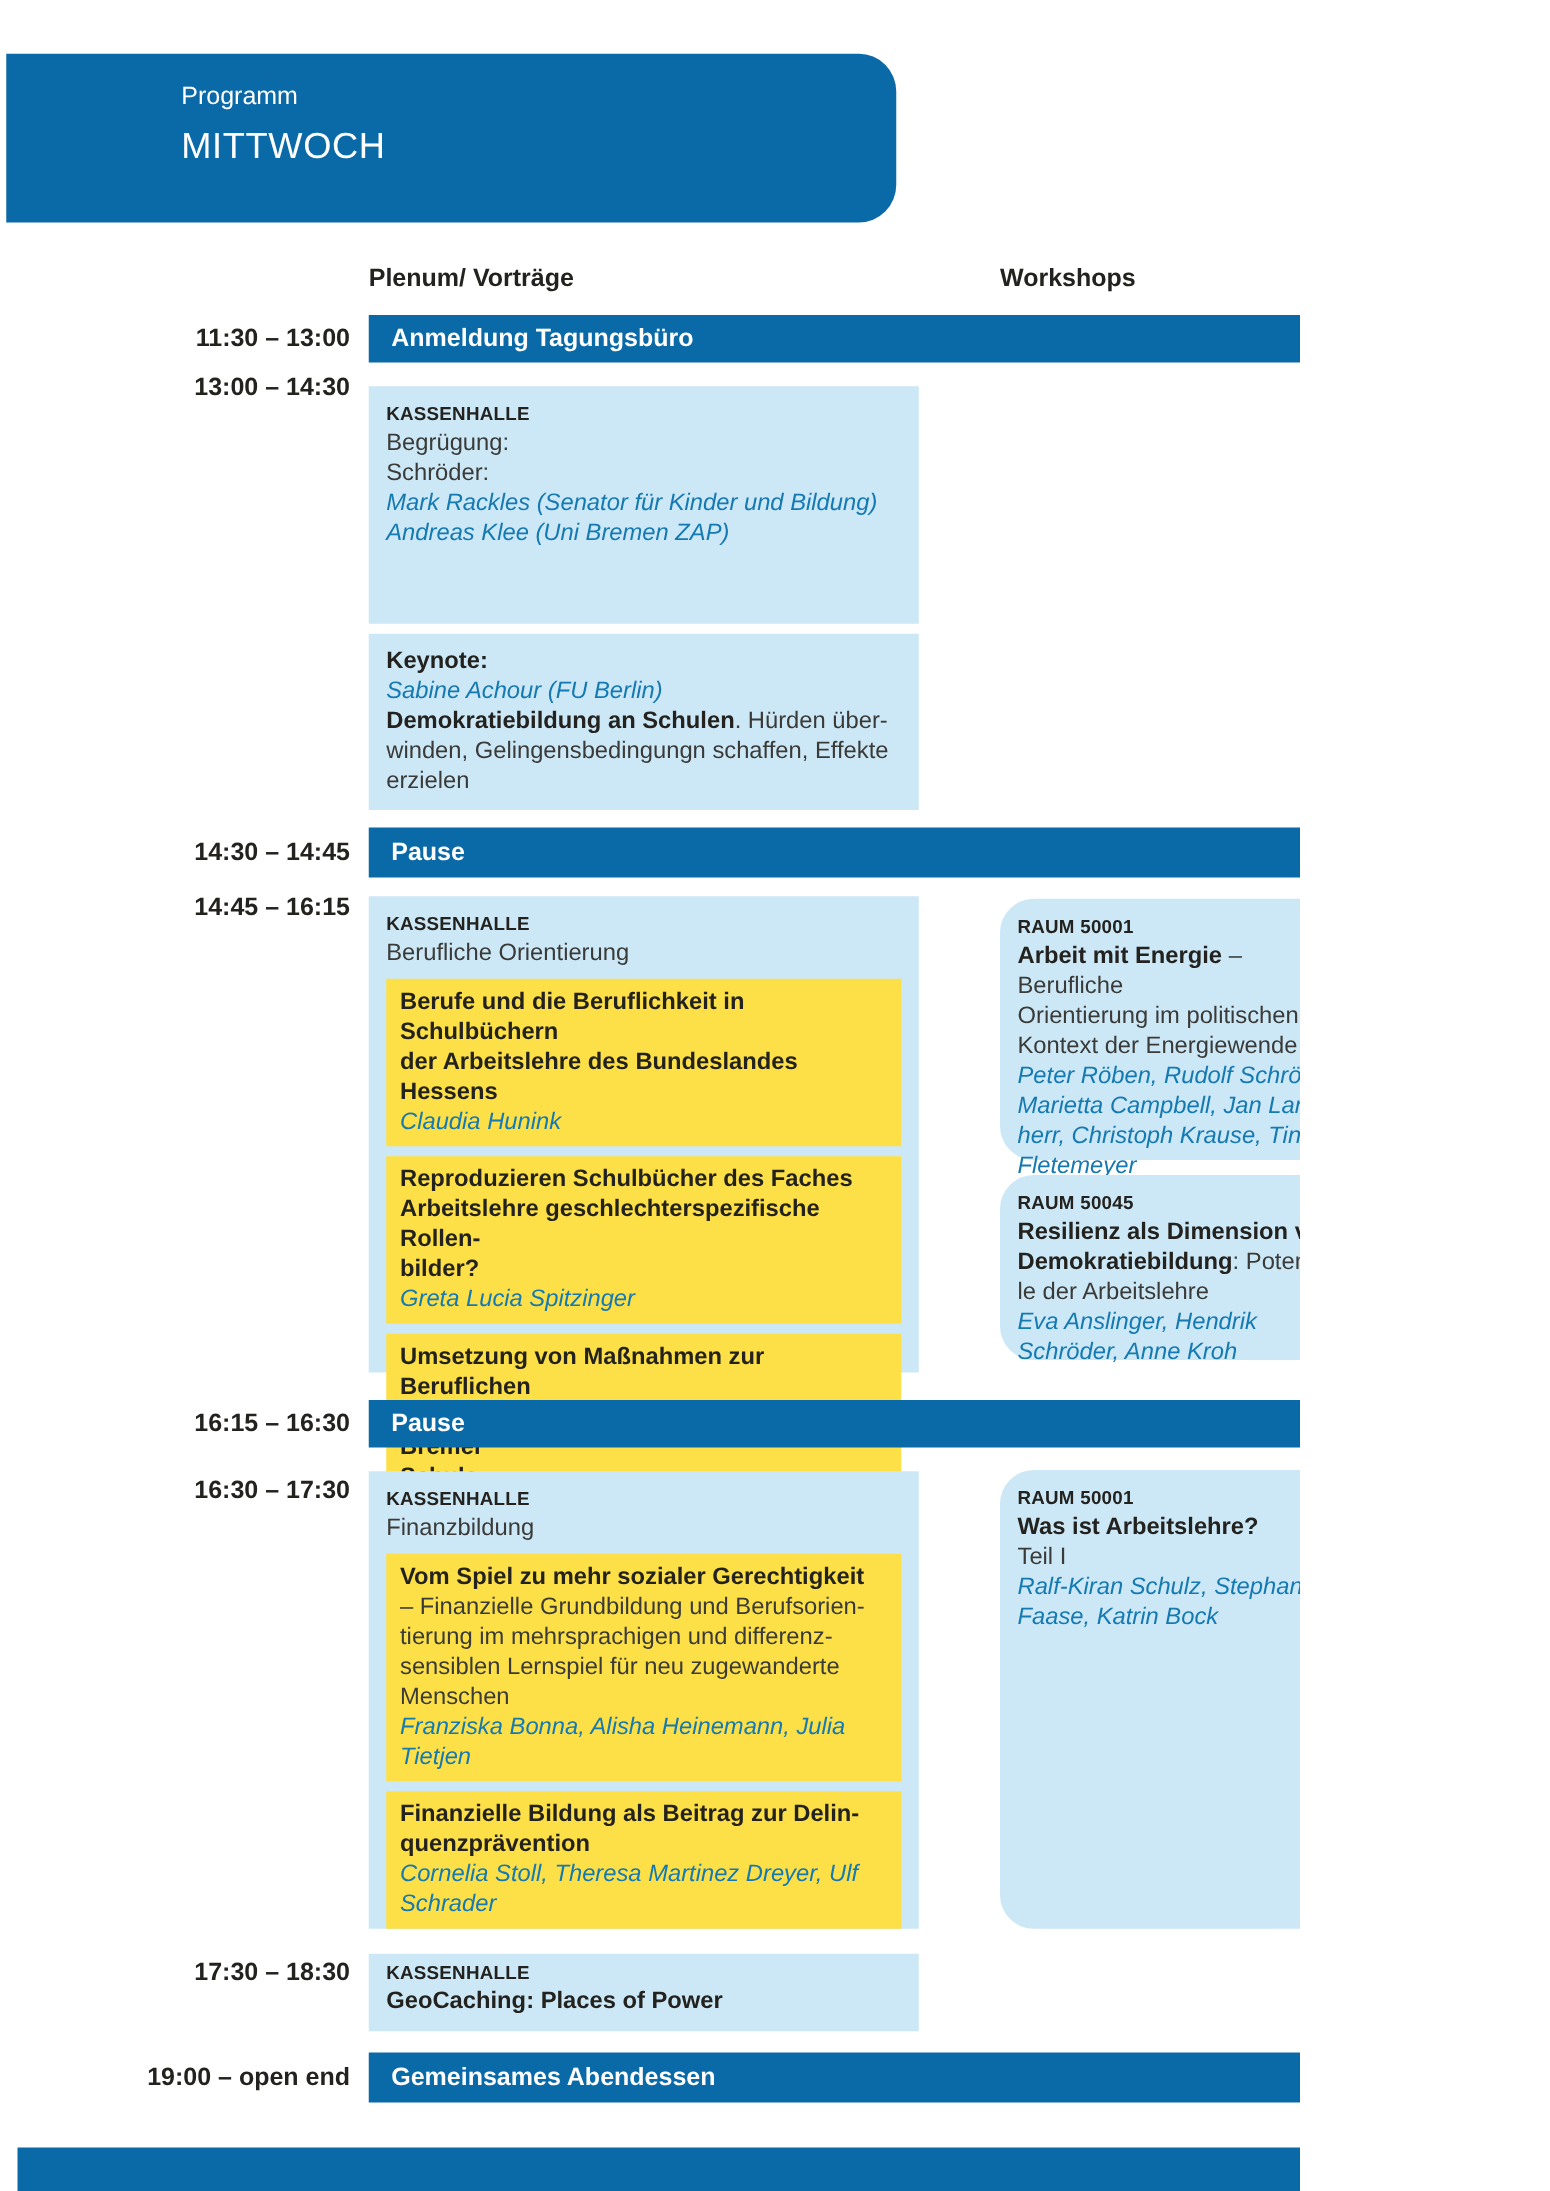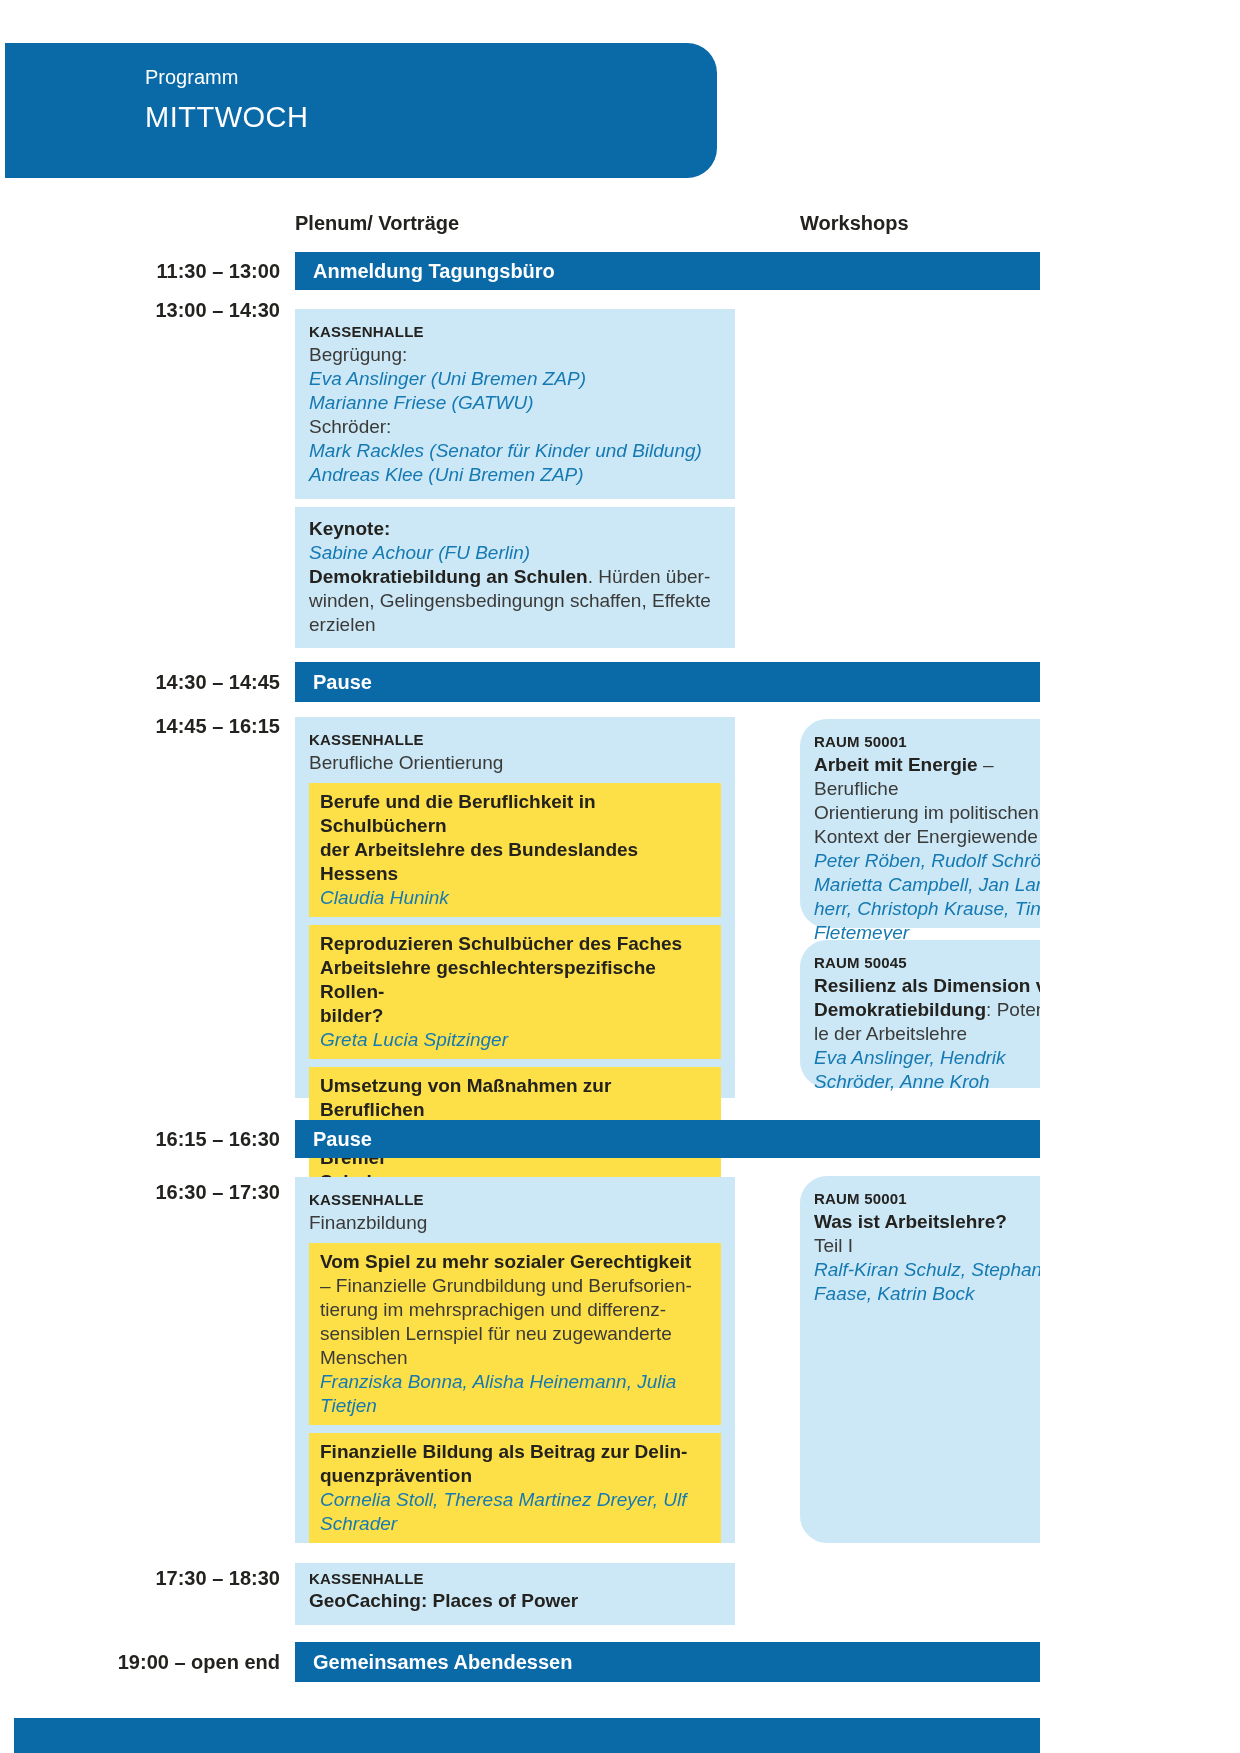--- a/index.html
+++ b/index.html
@@ -68,22 +68,20 @@
 
   <div class="time" style="top:259px" data-bind="schedule.row1.time">11:30 – 13:00</div>
   <div class="bar" style="top:252px;height:38px">
       <span data-bind="schedule.row1.bar">Anmeldung Tagungsbüro</span>
     </div>
 
   <div class="time" style="top:298px" data-bind="schedule.row2.time">13:00 – 14:30</div>
   <section class="block left-col" style="top:309px;height:190px">
       <div class="venue" data-bind="schedule.row2.opening.venue">KASSENHALLE</div>
       <div class="line" data-bind="schedule.row2.opening.lead">Begrügung:</div>
-      <div class="line name" data-bind="schedule.row2.opening.speakers1">Eva Anslinger (Uni Bremen ZAP)
-Marianne Friese (GATWU)</div>
       <div class="line" data-bind="schedule.row2.opening.lead2">Schröder:</div>
       <div class="line name" data-bind="schedule.row2.opening.speakers2">Mark Rackles (Senator für Kinder und Bildung)
 Andreas Klee (Uni Bremen ZAP)</div>
     </section>
 
   <section class="block left-col" style="top:507px;height:141px">
       <div class="line b" data-bind="schedule.row2.keynote.label">Keynote:</div>
       <div class="line name" data-bind="schedule.row2.keynote.speaker">Sabine Achour (FU Berlin)</div>
       <div class="line"><span class="b" data-bind="schedule.row2.keynote.title_bold">Demokratiebildung an Schulen</span><span data-bind="schedule.row2.keynote.title_rest">. Hürden über-
 winden, Gelingensbedingungn schaffen, Effekte

